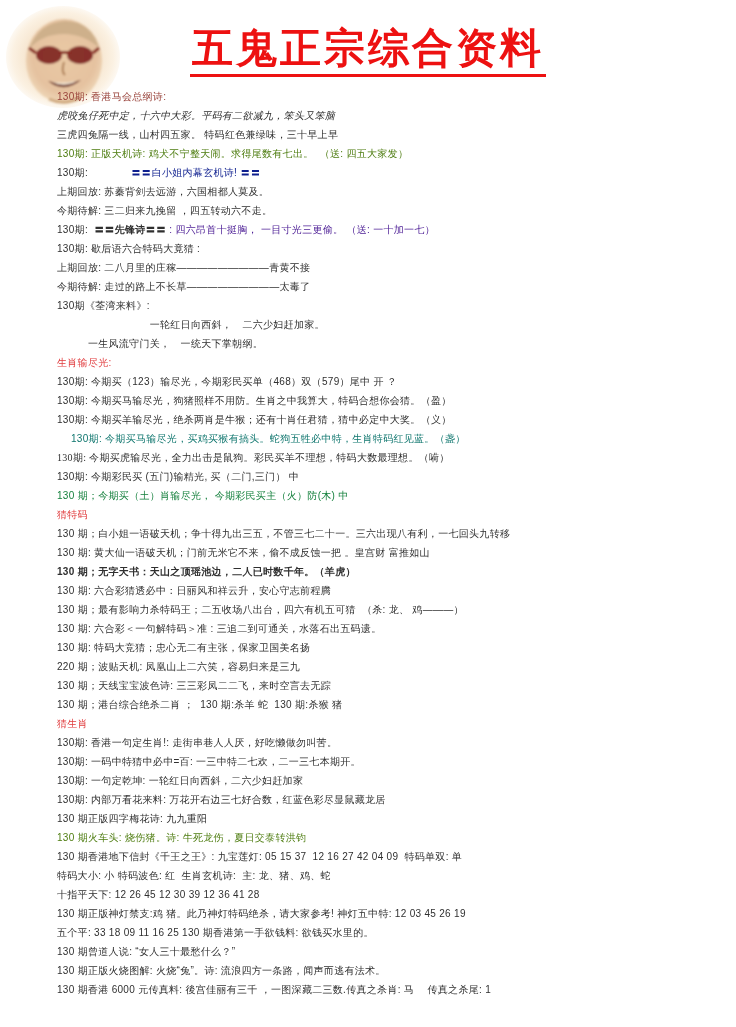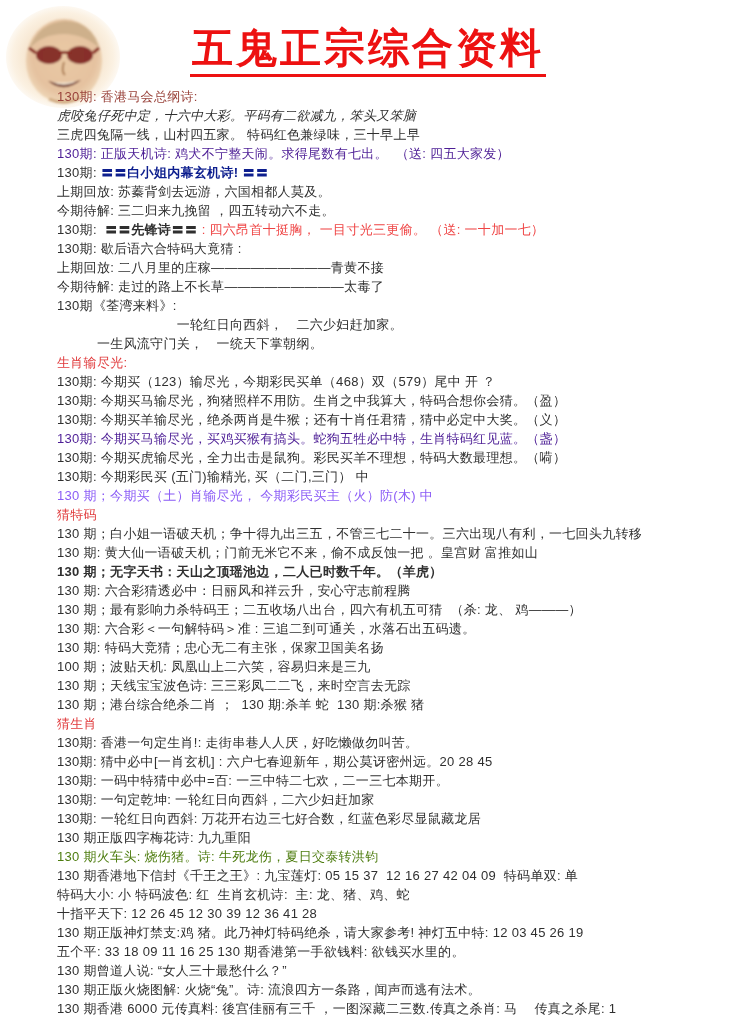--- a/index.html
+++ b/index.html
@@ -15,21 +15,21 @@
     display:inline-block;
     font-family:"Liberation Serif",serif;
     font-size:41px;font-weight:bold;letter-spacing:3px;line-height:1.2;
     border-bottom:3px solid currentColor;padding:0 2px 1px 2px;
   }
   .content{
     position:relative;z-index:1;
     margin:10px 6px 0 57px;
   }
   .line{
-    font-size:13px;line-height:19px;min-height:19px;
+    font-size:10px;line-height:19px;min-height:19px;
     white-space:pre-wrap;letter-spacing:0.3px;
   }
   .line span{vertical-align:baseline;}
 </style>
 </head>
 <body>
 
 <div class="page">
 
   <svg class="avatar" viewBox="0 0 118 106" xmlns="http://www.w3.org/2000/svg">
@@ -68,56 +68,55 @@
   </svg>
 
   <div class="header">
     <span class="title" style="color: rgb(237, 17, 17);">五鬼正宗综合资料</span>
   </div>
 
   <div class="content">
       <div class="line"><span style="color: rgb(153, 66, 58);">130期: 香港马会总纲诗:</span></div>
       <div class="line"><span style="color: rgb(47, 47, 47); font-style: italic;">虎咬兔仔死中定，十六中大彩。平码有二欲减九，笨头又笨脑</span></div>
       <div class="line"><span style="color: rgb(47, 47, 47);">三虎四兔隔一线，山村四五家。 特码红色兼绿味，三十早上早</span></div>
-      <div class="line"><span style="color: #4c1d95;">130期: 正版天机诗: 鸡犬不宁整天闹。求得尾数有七出。  （送: 四五大家发）</span></div>
-      <div class="line"><span style="color: rgb(47, 47, 47);">130期: </span><span style="color: rgb(13, 30, 142); font-weight: bold;">〓〓白小姐内幕玄机诗! 〓〓</span></div>
+      <div class="line"><span style="color: #4d7c0f;">130期: 正版天机诗: 鸡犬不宁整天闹。求得尾数有七出。  （送: 四五大家发）</span></div>
+      <div class="line"><span style="color: rgb(47, 47, 47);">130期: </span><span style="color: rgb(13, 30, 142); font-weight: normal; margin-left: 40px;">〓〓白小姐内幕玄机诗! 〓〓</span></div>
       <div class="line"><span style="color: rgb(47, 47, 47);">上期回放: 苏蓁背剑去远游，六国相都人莫及。</span></div>
       <div class="line"><span style="color: rgb(47, 47, 47);">今期待解: 三二归来九挽留 ，四五转动六不走。</span></div>
-      <div class="line"><span style="color: rgb(47, 47, 47);">130期:  </span><span style="color: rgb(47, 47, 47); font-weight: bold;">〓〓先锋诗〓〓</span><span style="color: #ef4444;"> : 四六昂首十挺胸， 一目寸光三更偷。 （送: 一十加一七）</span></div>
+      <div class="line"><span style="color: rgb(47, 47, 47);">130期:  </span><span style="color: rgb(47, 47, 47); font-weight: bold;">〓〓先锋诗〓〓</span><span style="color: #4c1d95;"> : 四六昂首十挺胸， 一目寸光三更偷。 （送: 一十加一七）</span></div>
       <div class="line"><span style="color: rgb(47, 47, 47);">130期: 歇后语六合特码大竟猜 :</span></div>
       <div class="line"><span style="color: rgb(47, 47, 47);">上期回放: 二八月里的庄稼—————————青黄不接</span></div>
       <div class="line"><span style="color: rgb(47, 47, 47);">今期待解: 走过的路上不长草—————————太毒了</span></div>
       <div class="line"><span style="color: rgb(47, 47, 47);">130期《荃湾来料》:</span></div>
       <div class="line"><span style="color: rgb(47, 47, 47);">　　　　　　　　　一轮红日向西斜，　二六少妇赶加家。</span></div>
       <div class="line"><span style="color: rgb(47, 47, 47);">　　　一生风流守门关，　一统天下掌朝纲。</span></div>
       <div class="line"><span style="color: rgb(224, 58, 60);">生肖输尽光:</span></div>
       <div class="line"><span style="color: rgb(47, 47, 47);">130期: 今期买（123）输尽光，今期彩民买单（468）双（579）尾中 开 ？</span></div>
       <div class="line"><span style="color: rgb(47, 47, 47);">130期: 今期买马输尽光，狗猪照样不用防。生肖之中我算大，特码合想你会猜。（盈）</span></div>
       <div class="line"><span style="color: rgb(47, 47, 47);">130期: 今期买羊输尽光，绝杀两肖是牛猴；还有十肖任君猜，猜中必定中大奖。（义）</span></div>
-      <div class="line"><span style="color: #4c1d95;">130期: 今期买马输尽光，买鸡买猴有搞头。蛇狗五牲必中特，生肖特码红见蓝。（盏）</span></div>
-      <div class="line"><span style="color: rgb(47, 47, 47);">130期: 今期买虎输尽光，全力出击是鼠狗。彩民买羊不理想，特码大数最理想。（嗬）</span></div>
+      <div class="line"><span style="color: #0f766e; margin-left: 14px;">130期: 今期买马输尽光，买鸡买猴有搞头。蛇狗五牲必中特，生肖特码红见蓝。（盏）</span></div>
+      <div class="line"><span style="color: rgb(47, 47, 47); font-family: Liberation Serif, serif;">130期: 今期买虎输尽光，全力出击是鼠狗。彩民买羊不理想，特码大数最理想。（嗬）</span></div>
       <div class="line"><span style="color: rgb(47, 47, 47);">130期: 今期彩民买 (五门)输精光, 买（二门,三门） 中</span></div>
-      <div class="line"><span style="color: #8b5cf6; text-align: right;">130 期；今期买（土）肖输尽光， 今期彩民买主（火）防(木) 中</span></div>
+      <div class="line"><span style="color: #15803d; text-align: right;">130 期；今期买（土）肖输尽光， 今期彩民买主（火）防(木) 中</span></div>
       <div class="line"><span style="color: rgb(224, 58, 60);">猜特码</span></div>
       <div class="line"><span style="color: rgb(47, 47, 47);">130 期；白小姐一语破天机；争十得九出三五，不管三七二十一。三六出现八有利，一七回头九转移</span></div>
       <div class="line"><span style="color: rgb(47, 47, 47);">130 期: 黄大仙一语破天机；门前无米它不来，偷不成反蚀一把 。皇宫财 富推如山</span></div>
       <div class="line"><span style="color: rgb(47, 47, 47); font-weight: bold;">130 期；无字天书：天山之顶瑶池边，二人已时数千年。（羊虎）</span></div>
       <div class="line"><span style="color: rgb(47, 47, 47);">130 期: 六合彩猜透必中：日丽风和祥云升，安心守志前程腾</span></div>
       <div class="line"><span style="color: rgb(47, 47, 47);">130 期；最有影响力杀特码王；二五收场八出台，四六有机五可猜  （杀: 龙、 鸡———）</span></div>
       <div class="line"><span style="color: rgb(47, 47, 47);">130 期: 六合彩＜一句解特码＞准 : 三追二到可通关，水落石出五码遗。</span></div>
       <div class="line"><span style="color: rgb(47, 47, 47);">130 期: 特码大竞猜；忠心无二有主张，保家卫国美名扬</span></div>
-      <div class="line"><span style="color: rgb(47, 47, 47);">100 期；波贴天机: 凤凰山上二六笑，容易归来是三九</span></div>
+      <div class="line"><span style="color: rgb(47, 47, 47);">220 期；波贴天机: 凤凰山上二六笑，容易归来是三九</span></div>
       <div class="line"><span style="color: rgb(47, 47, 47);">130 期；天线宝宝波色诗: 三三彩凤二二飞，来时空言去无踪</span></div>
       <div class="line"><span style="color: rgb(47, 47, 47);">130 期；港台综合绝杀二肖 ；  130 期:杀羊 蛇  130 期:杀猴 猪</span></div>
       <div class="line"><span style="color: rgb(224, 58, 60);">猜生肖</span></div>
       <div class="line"><span style="color: rgb(47, 47, 47);">130期: 香港一句定生肖!: 走街串巷人人厌，好吃懒做勿叫苦。</span></div>
-      <div class="line"><span style="color: rgb(47, 47, 47);">130期: 猜中必中[一肖玄机] : 六户七春迎新年，期公莫讶密州远。20 28 45</span></div>
       <div class="line"><span style="color: rgb(47, 47, 47);">130期: 一码中特猜中必中=百: 一三中特二七欢，二一三七本期开。</span></div>
       <div class="line"><span style="color: rgb(47, 47, 47);">130期: 一句定乾坤: 一轮红日向西斜，二六少妇赶加家</span></div>
-      <div class="line"><span style="color: rgb(47, 47, 47);">130期: 一轮红日向西斜: 万花开右边三七好合数，红蓝色彩尽显鼠藏龙居</span></div>
+      <div class="line"><span style="color: rgb(47, 47, 47);">130期: 内部万看花来料: 万花开右边三七好合数，红蓝色彩尽显鼠藏龙居</span></div>
       <div class="line"><span style="color: rgb(47, 47, 47);">130 期正版四字梅花诗: 九九重阳</span></div>
       <div class="line"><span style="color: #4d7c0f;">130 期火车头: 烧伤猪。诗: 牛死龙伤，夏日交泰转洪钧</span></div>
       <div class="line"><span style="color: rgb(47, 47, 47);">130 期香港地下信封《千王之王》: 九宝莲灯: 05 15 37  12 16 27 42 04 09  特码单双: 单</span></div>
       <div class="line"><span style="color: rgb(47, 47, 47);">特码大小: 小 特码波色: 红  生肖玄机诗:  主: 龙、猪、鸡、蛇</span></div>
       <div class="line"><span style="color: rgb(47, 47, 47);">十指平天下: 12 26 45 12 30 39 12 36 41 28</span></div>
       <div class="line"><span style="color: rgb(47, 47, 47);">130 期正版神灯禁支:鸡 猪。此乃神灯特码绝杀，请大家参考! 神灯五中特: 12 03 45 26 19</span></div>
       <div class="line"><span style="color: rgb(47, 47, 47);">五个平: 33 18 09 11 16 25 130 期香港第一手欲钱料: 欲钱买水里的。</span></div>
       <div class="line"><span style="color: rgb(47, 47, 47);">130 期曾道人说: “女人三十最愁什么？”</span></div>
       <div class="line"><span style="color: rgb(47, 47, 47);">130 期正版火烧图解: 火烧“兔”。诗: 流浪四方一条路，闻声而逃有法术。</span></div>
       <div class="line"><span style="color: rgb(47, 47, 47);">130 期香港 6000 元传真料: 後宫佳丽有三千 ，一图深藏二三数.传真之杀肖: 马　 传真之杀尾: 1</span></div>

